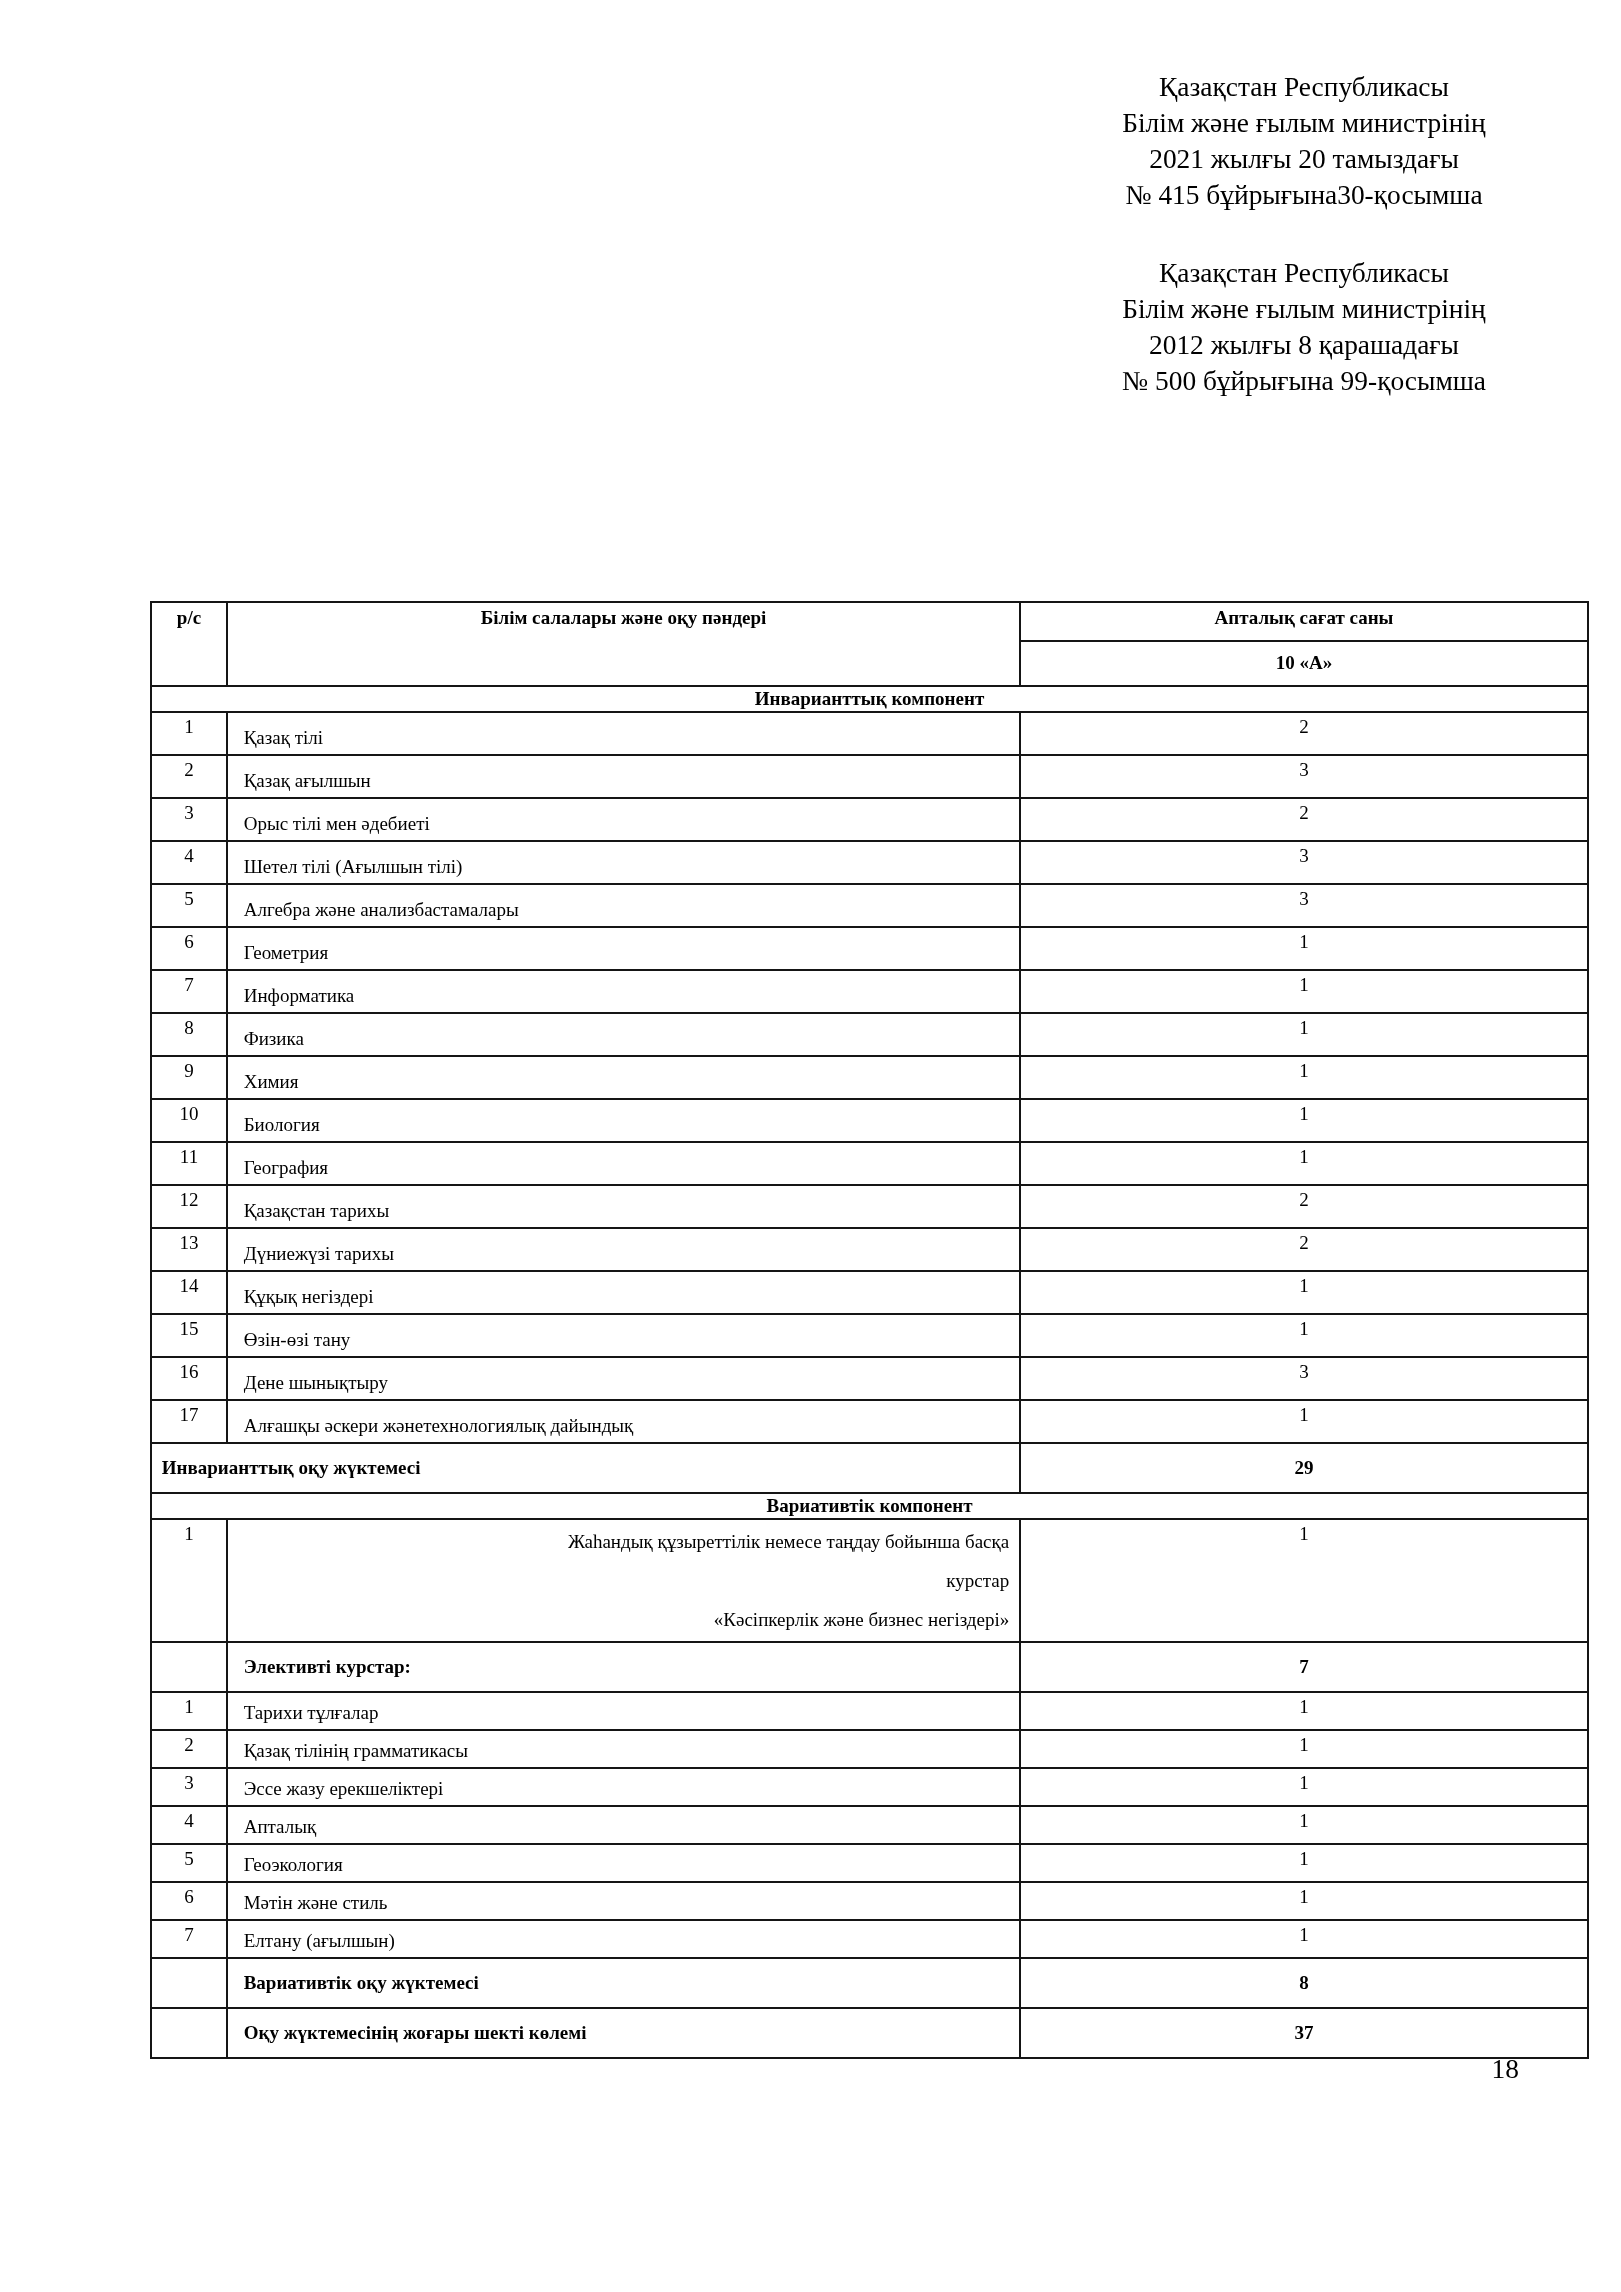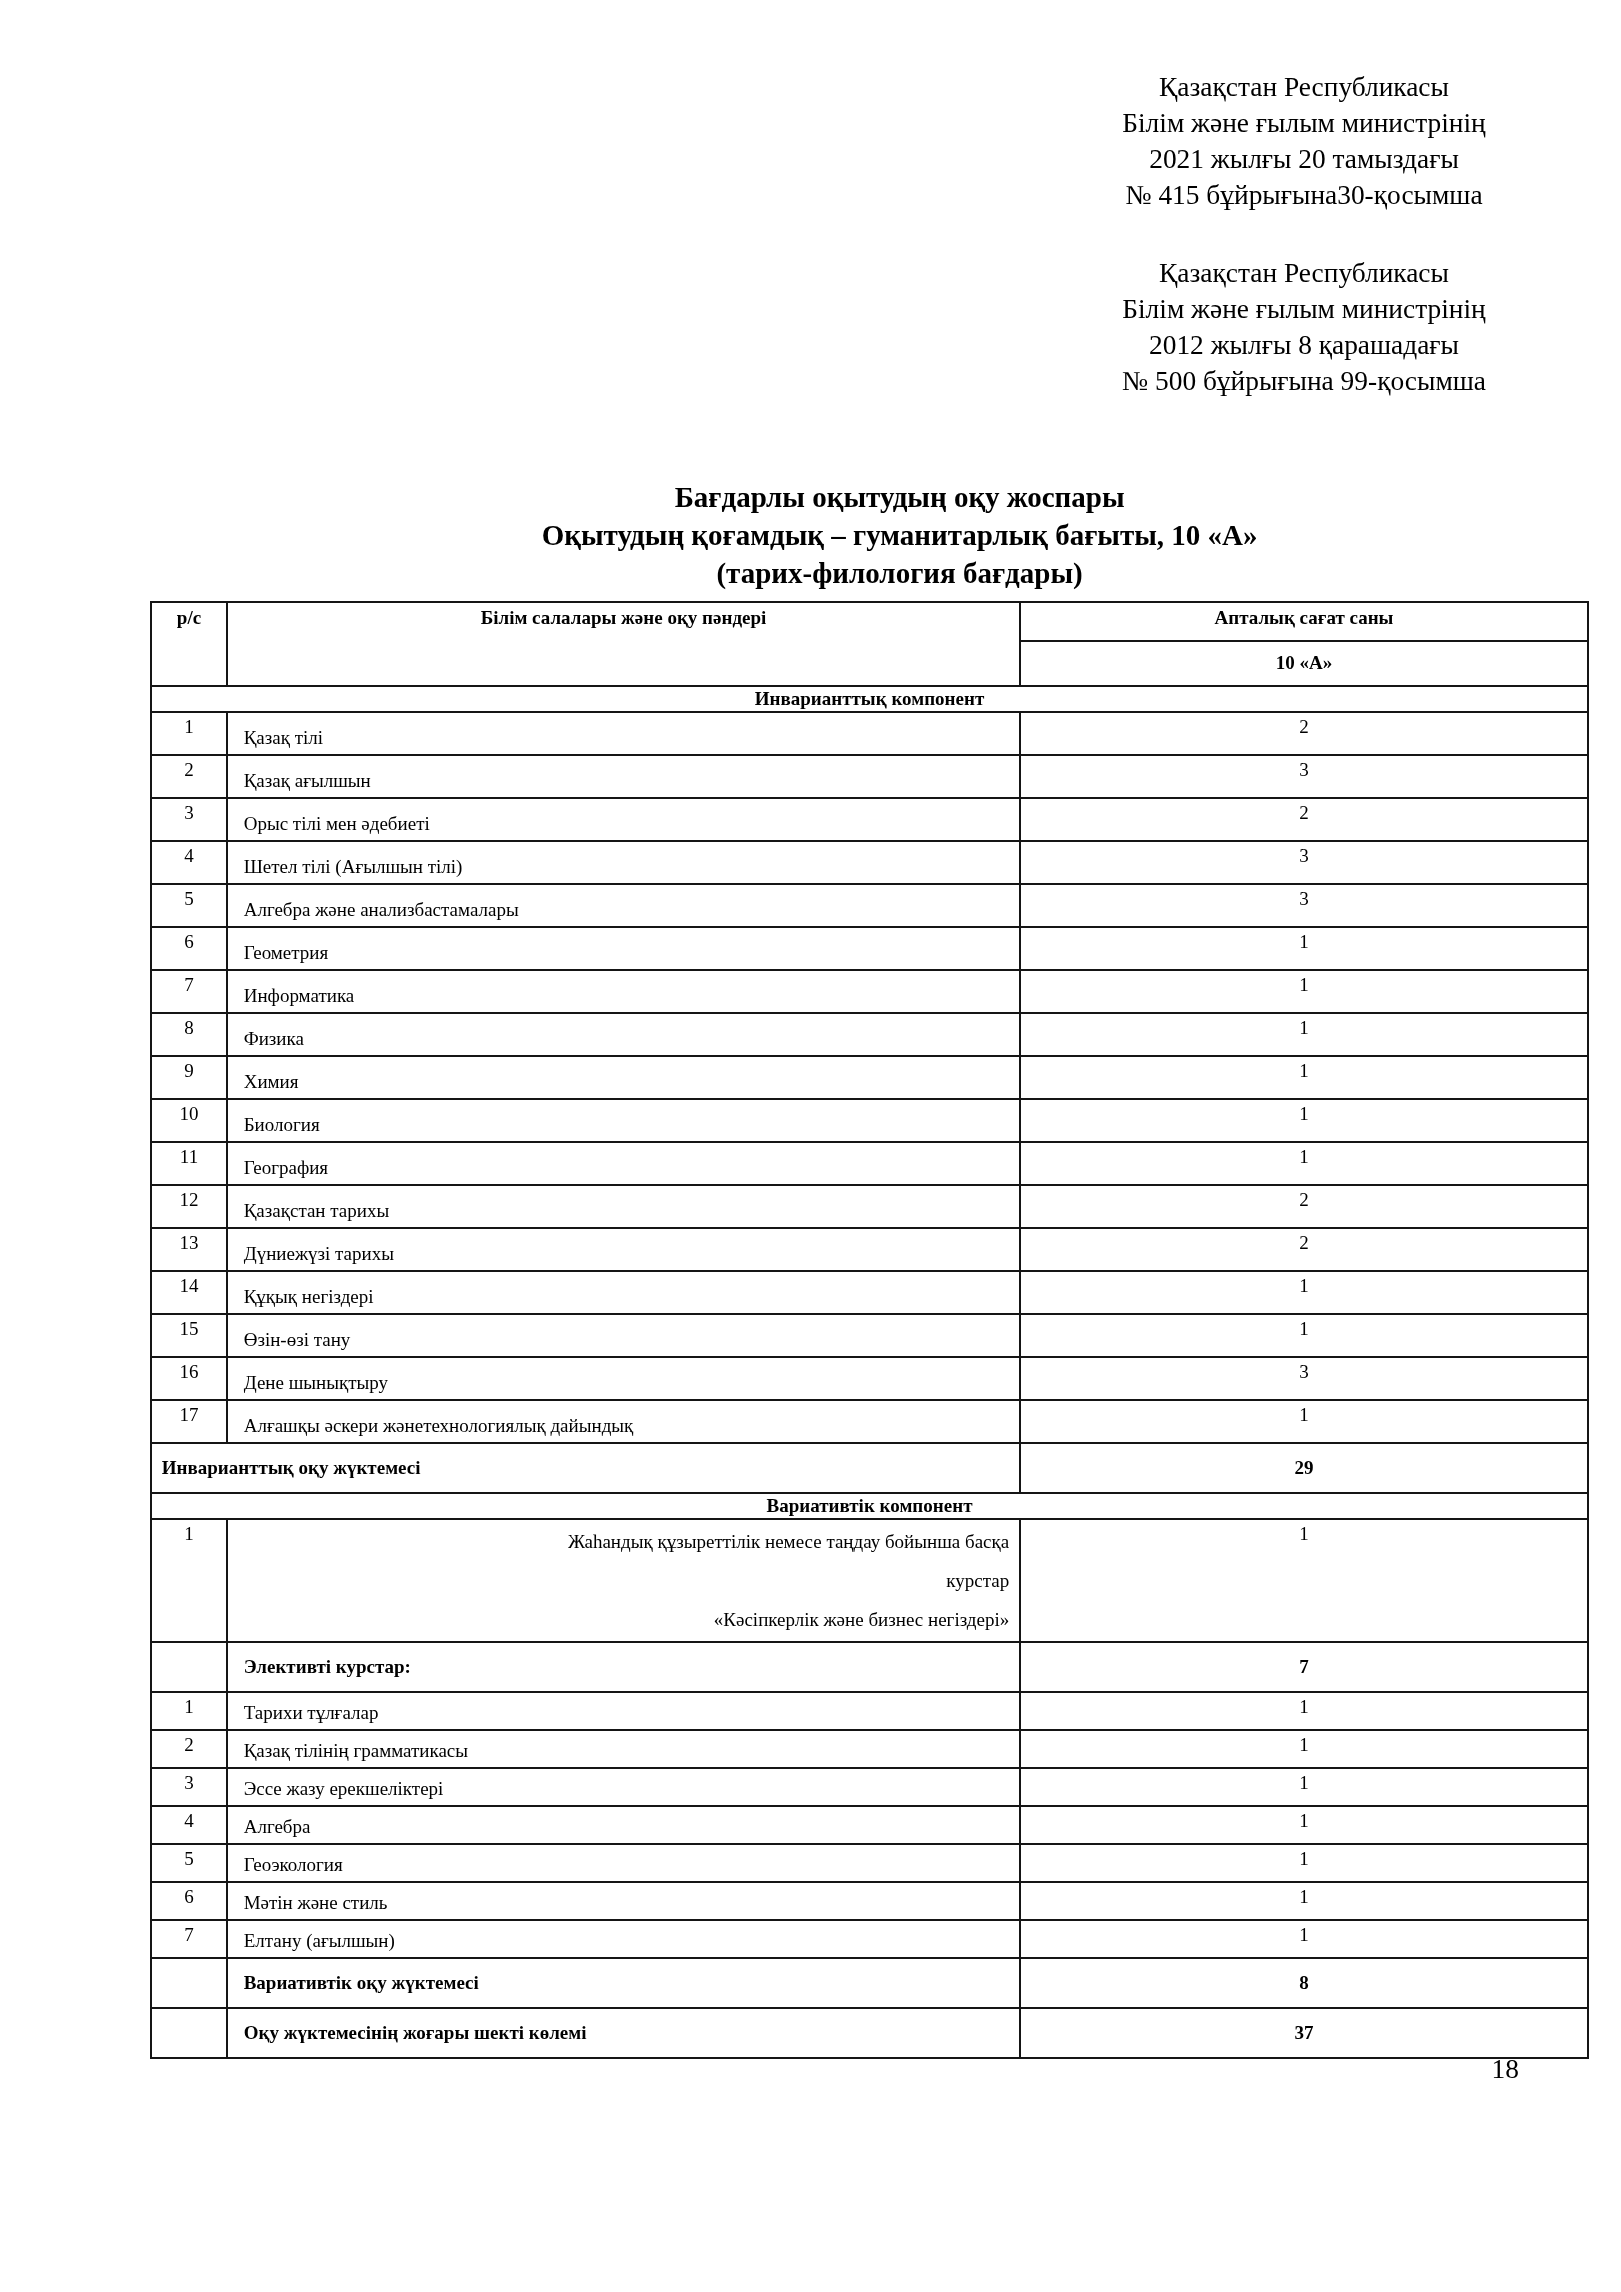--- a/index.html
+++ b/index.html
@@ -84,23 +84,20 @@
 
   <div class="decree decree-1">Қазақстан Республикасы
 Білім және ғылым министрінің
 2021 жылғы 20 тамыздағы
 № 415 бұйрығына30-қосымша</div>
   <div class="decree decree-2">Қазақстан Республикасы
 Білім және ғылым министрінің
 2012 жылғы 8 қарашадағы
 № 500 бұйрығына 99-қосымша</div>
 
-  <div class="doc-title">Бағдарлы оқытудың  оқу жоспары
-Оқытудың қоғамдық – гуманитарлық бағыты, 10 «А»
-(тарих-филология бағдары)</div>
 
   <table class="plan">
     <colgroup>
         <col class="c1">
         <col class="c2">
         <col class="c3">
       </colgroup>
     <thead>
       <tr class="hA">
         <th rowspan="2">р/с</th>
@@ -235,21 +232,21 @@
         <td class="subject">Қазақ тілінің грамматикасы</td>
         <td class="hours">1</td>
       </tr>
       <tr class="data-sm">
         <td class="num">3</td>
         <td class="subject">Эссе жазу ерекшеліктері</td>
         <td class="hours">1</td>
       </tr>
       <tr class="data-sm">
         <td class="num">4</td>
-        <td class="subject">Алгебра</td>
+        <td class="subject">Апталық</td>
         <td class="hours">1</td>
       </tr>
       <tr class="data-sm">
         <td class="num">5</td>
         <td class="subject">Геоэкология</td>
         <td class="hours">1</td>
       </tr>
       <tr class="data-sm">
         <td class="num">6</td>
         <td class="subject">Мәтін және стиль</td>

